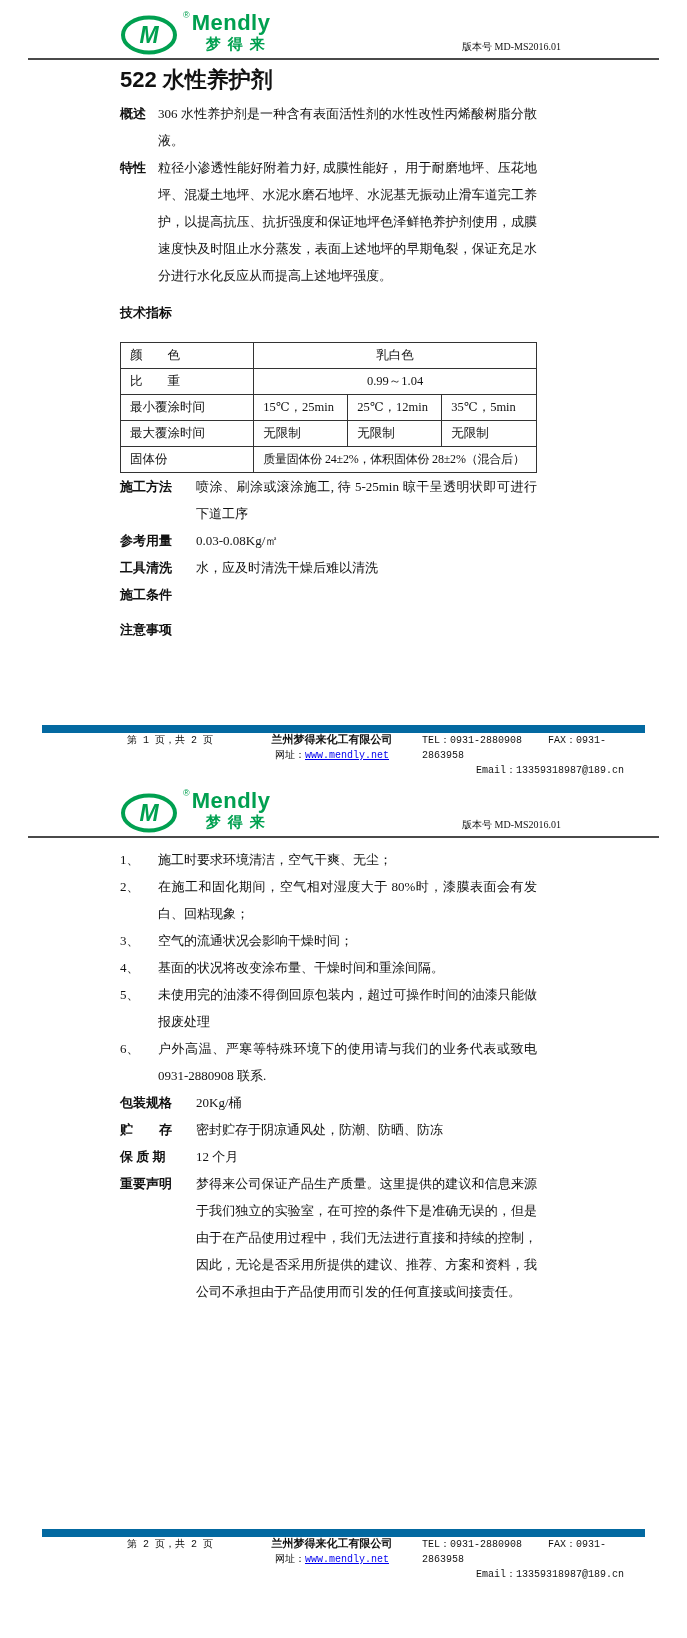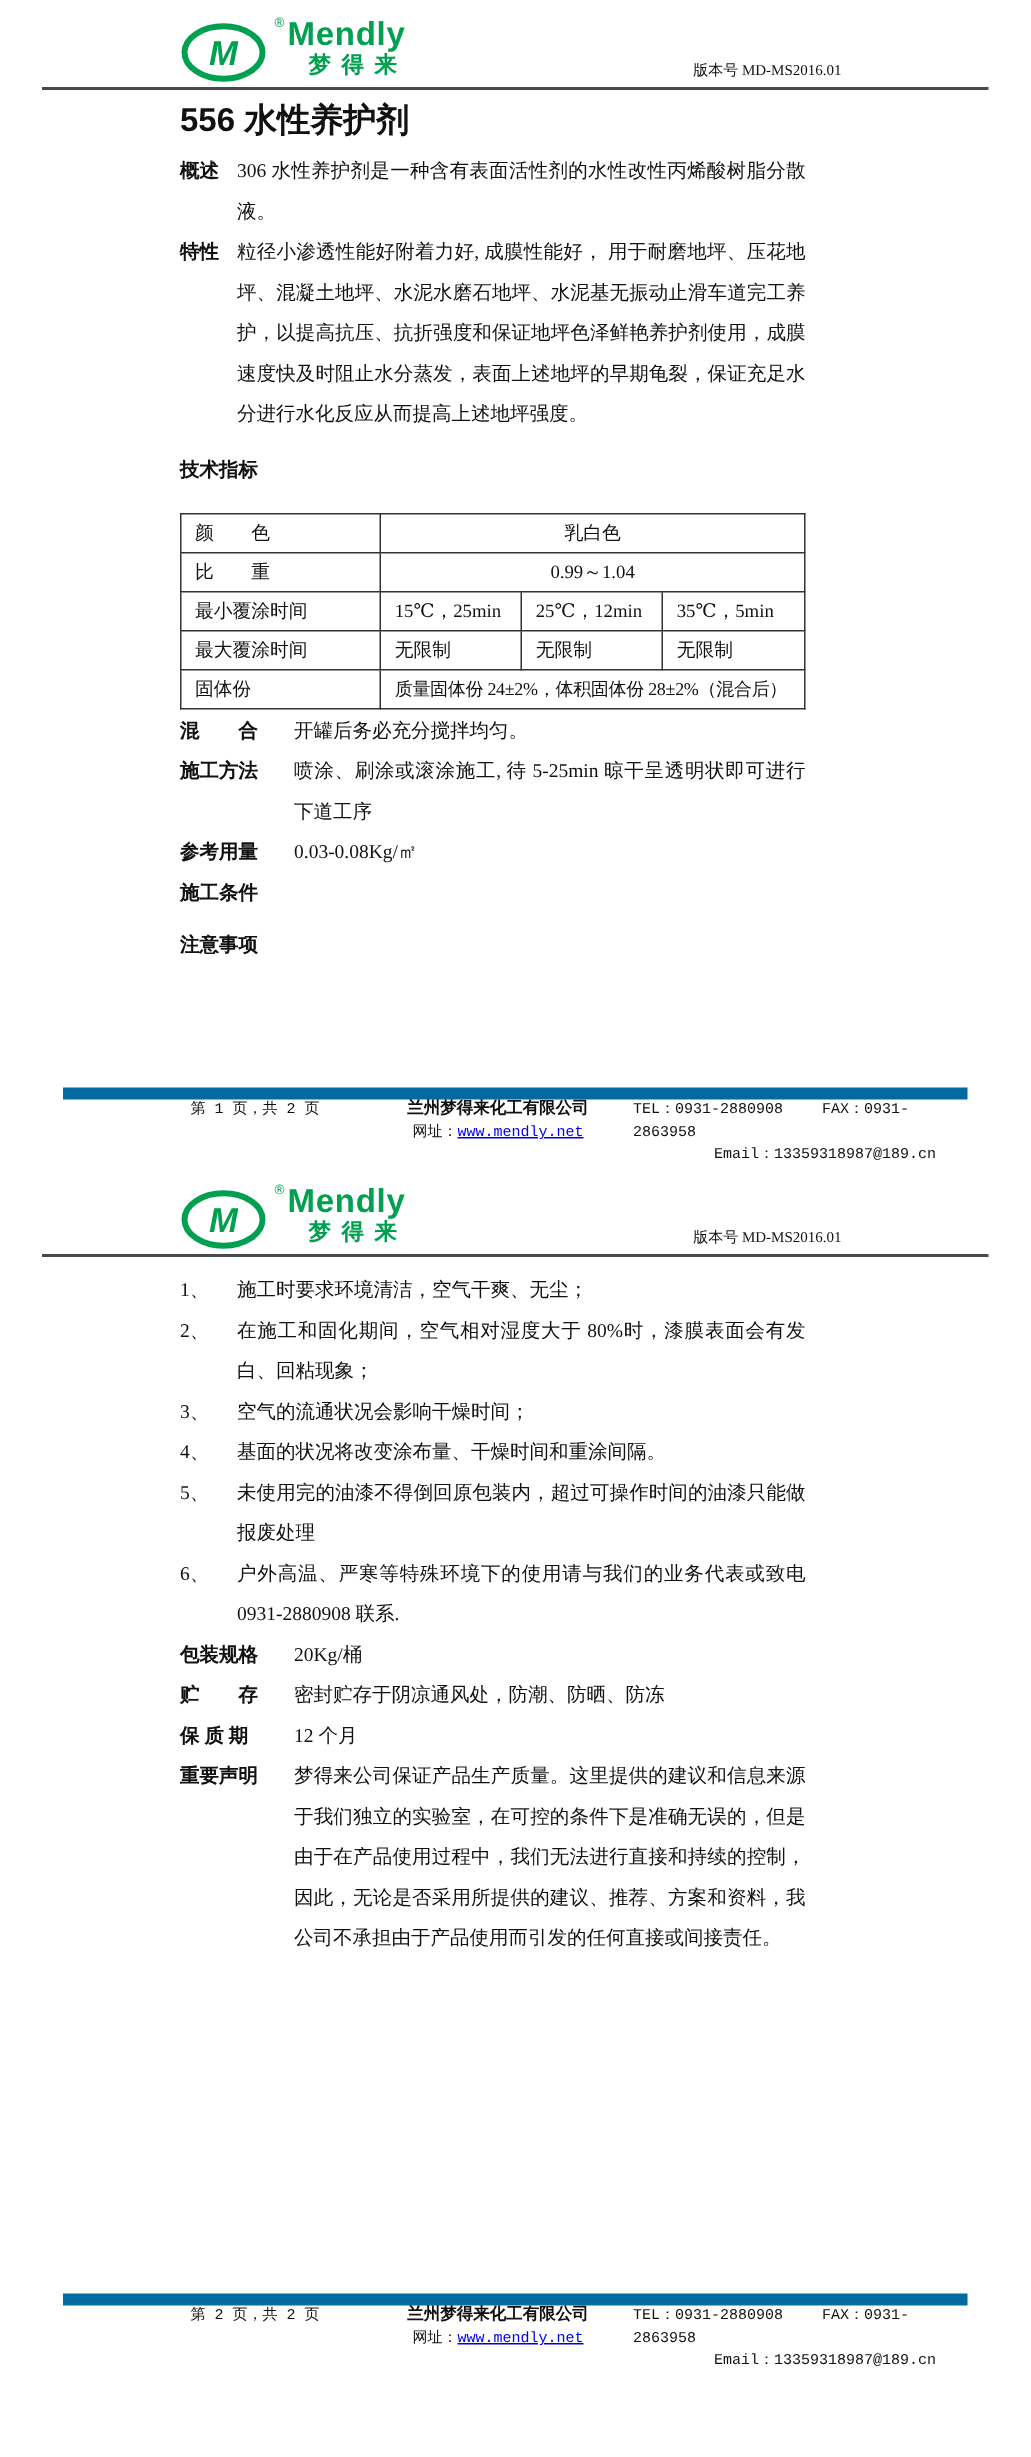--- a/index.html
+++ b/index.html
@@ -94,21 +94,21 @@
         <span class="reg-mark">®</span>
         <div class="brand-text">
           <div class="brand-en">Mendly</div>
           <div class="brand-cn">梦得来</div>
         </div>
       </div>
       <div class="version">版本号 MD-MS2016.01</div>
     </div>
 
     <div class="content">
-      <h1 class="title">556 水性养护剂</h1>
+      <h1 class="title">522 水性养护剂</h1>
 
       <div class="prow">
         <span class="plbl">概述</span>
         <span class="ptxt">306 水性养护剂是一种含有表面活性剂的水性改性丙烯酸树脂分散液。</span>
       </div>
 
       <div class="prow">
         <span class="plbl">特性</span>
         <span class="ptxt">粒径小渗透性能好附着力好, 成膜性能好， 用于耐磨地坪、压花地坪、混凝土地坪、水泥水磨石地坪、水泥基无振动止滑车道完工养护，以提高抗压、抗折强度和保证地坪色泽鲜艳养护剂使用，成膜速度快及时阻止水分蒸发，表面上述地坪的早期龟裂，保证充足水分进行水化反应从而提高上述地坪强度。</span>
       </div>
@@ -139,30 +139,30 @@
         </tr>
         <tr>
           <td>固体份</td>
           <td class="nowrap" colspan="3">质量固体份 24±2%，体积固体份 28±2%（混合后）</td>
         </tr>
       </tbody>
         </table>
 
 
       <div class="drow">
-        <span class="dlbl">混　　合</span>
-        <span class="dtxt">开罐后务必充分搅拌均匀。</span>
-      </div>
-      <div class="drow">
         <span class="dlbl">施工方法</span>
         <span class="dtxt">喷涂、刷涂或滚涂施工, 待 5-25min 晾干呈透明状即可进行下道工序</span>
       </div>
       <div class="drow">
         <span class="dlbl">参考用量</span>
         <span class="dtxt">0.03-0.08Kg/㎡</span>
+      </div>
+      <div class="drow">
+        <span class="dlbl">工具清洗</span>
+        <span class="dtxt">水，应及时清洗干燥后难以清洗</span>
       </div>
       <div class="drow">
         <span class="dlbl">施工条件</span>
       </div>
 
       <div class="sec-heading mt8">注意事项</div>
     </div>
 
     <div class="page-foot">
       <div class="fp-left">第 1 页，共 2 页</div>

